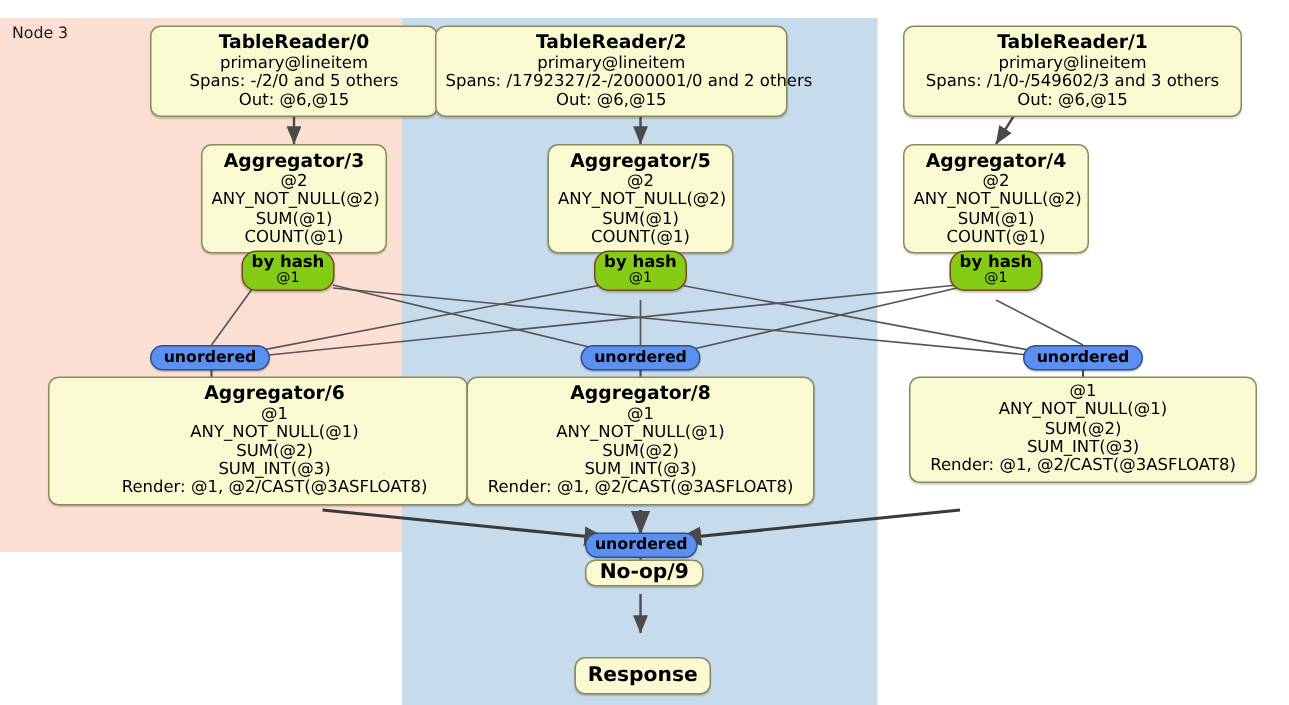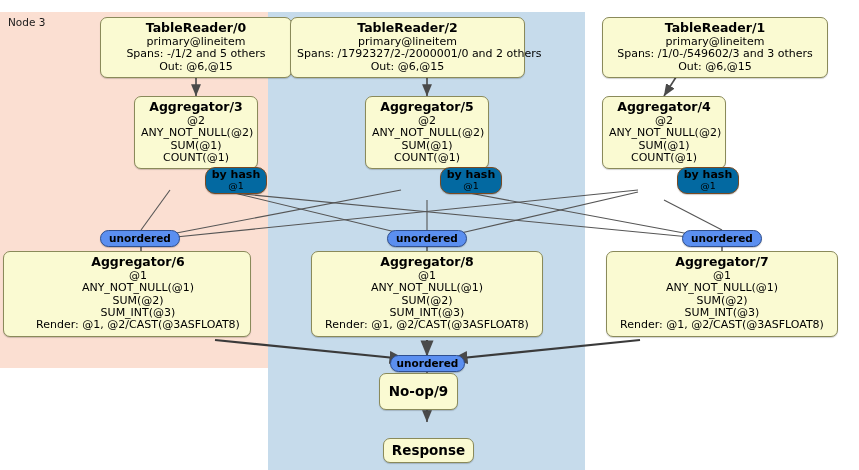--- a/index.html
+++ b/index.html
@@ -79,24 +79,23 @@
     border-radius: 9px;
     text-align: center;
     display: flex;
     flex-direction: column;
     align-items: center;
     justify-content: center;
     line-height: 1.1;
     box-shadow: 0 1px 1px rgba(0,0,0,0.2);
   }
   .pill.hash {
-    background: #0369a1;
+    background: #84cc16;
     border: 1px solid #7a4a22;
     border-radius: 10px;
-    margin-left: 44px;
   }
   .pill.hash .t {
     font-weight: bold;
     font-size: 11px;
     color: #000;
   }
   .pill.hash .s {
     font-size: 9.5px;
     color: #000;
   }
@@ -157,42 +156,42 @@
 
       <path d="M427,372 L427,376" stroke="#4a4a4a" stroke-width="1.4"></path>
 
       <path d="M427,396 L427,422" stroke="#4a4a4a" stroke-width="1.6" marker-end="url(#arrow)"></path>
     </g>
   </svg>
 
   <div class="node" style="left:100px; top:17px; width:192px;">
     <span class="title">TableReader/0</span>
     <span class="line">primary@lineitem</span>
-    <span class="line">Spans: -/1/2 and 5 others</span>
+    <span class="line">Spans: -/2/0 and 5 others</span>
     <span class="line">Out: @6,@15</span>
   </div>
 
   <div class="node" style="left:134px; top:96px; width:124px;">
     <span class="title">Aggregator/3</span>
     <span class="line">@2</span>
     <span class="line">ANY_NOT_NULL(@2)</span>
     <span class="line">SUM(@1)</span>
     <span class="line">COUNT(@1)</span>
   </div>
 
   <div class="pill hash" style="left:161px; top:167px; width:62px; height:27px;">
     <span class="t">by hash</span>
     <span class="s">@1</span>
   </div>
 
   <div class="pill unordered" style="left:100px; top:230px; width:80px; height:17px;">
     <span class="t">unordered</span>
   </div>
 
-  <div class="node" style="left:3px; top:251px; width:248px;padding-left:28px;">
+  <div class="node" style="left:32px; top:251px; width:280px;padding-left:28px;">
     <span class="title">Aggregator/6</span>
     <span class="line">@1</span>
     <span class="line">ANY_NOT_NULL(@1)</span>
     <span class="line">SUM(@2)</span>
     <span class="line">SUM_INT(@3)</span>
     <span class="line">Render: @1, @2/CAST(@3ASFLOAT8)</span>
   </div>
 
   <div class="node" style="left:290px; top:17px; width:235px;">
     <span class="title">TableReader/2</span>
@@ -224,21 +223,21 @@
     <span class="line">ANY_NOT_NULL(@1)</span>
     <span class="line">SUM(@2)</span>
     <span class="line">SUM_INT(@3)</span>
     <span class="line">Render: @1, @2/CAST(@3ASFLOAT8)</span>
   </div>
 
   <div class="pill unordered" style="left:390px; top:355px; width:75px; height:17px;">
     <span class="t">unordered</span>
   </div>
 
-  <div class="node simple" style="left:379px; top:373px; width:79px; height:37px;">
+  <div class="node simple" style="left:390px; top:373px; width:79px; height:18px;">
     <span class="title">No-op/9</span>
   </div>
 
   <div class="node simple" style="left:383px; top:422px; width:91px; height:25px;margin-top:16px;">
     <span class="title">Response</span>
   </div>
 
   <div class="node" style="left:602px; top:17px; width:226px;">
     <span class="title">TableReader/1</span>
     <span class="line">primary@lineitem</span>
@@ -257,21 +256,20 @@
   <div class="pill hash" style="left:633px; top:167px; width:62px; height:27px;">
     <span class="t">by hash</span>
     <span class="s">@1</span>
   </div>
 
   <div class="pill unordered" style="left:682px; top:230px; width:80px; height:17px;">
     <span class="t">unordered</span>
   </div>
 
   <div class="node" style="left:606px; top:251px; width:232px;">
-    <span class="title">Aggregator/7</span>
     <span class="line">@1</span>
     <span class="line">ANY_NOT_NULL(@1)</span>
     <span class="line">SUM(@2)</span>
     <span class="line">SUM_INT(@3)</span>
     <span class="line">Render: @1, @2/CAST(@3ASFLOAT8)</span>
   </div>
 
 </div>
 
 </body></html>

